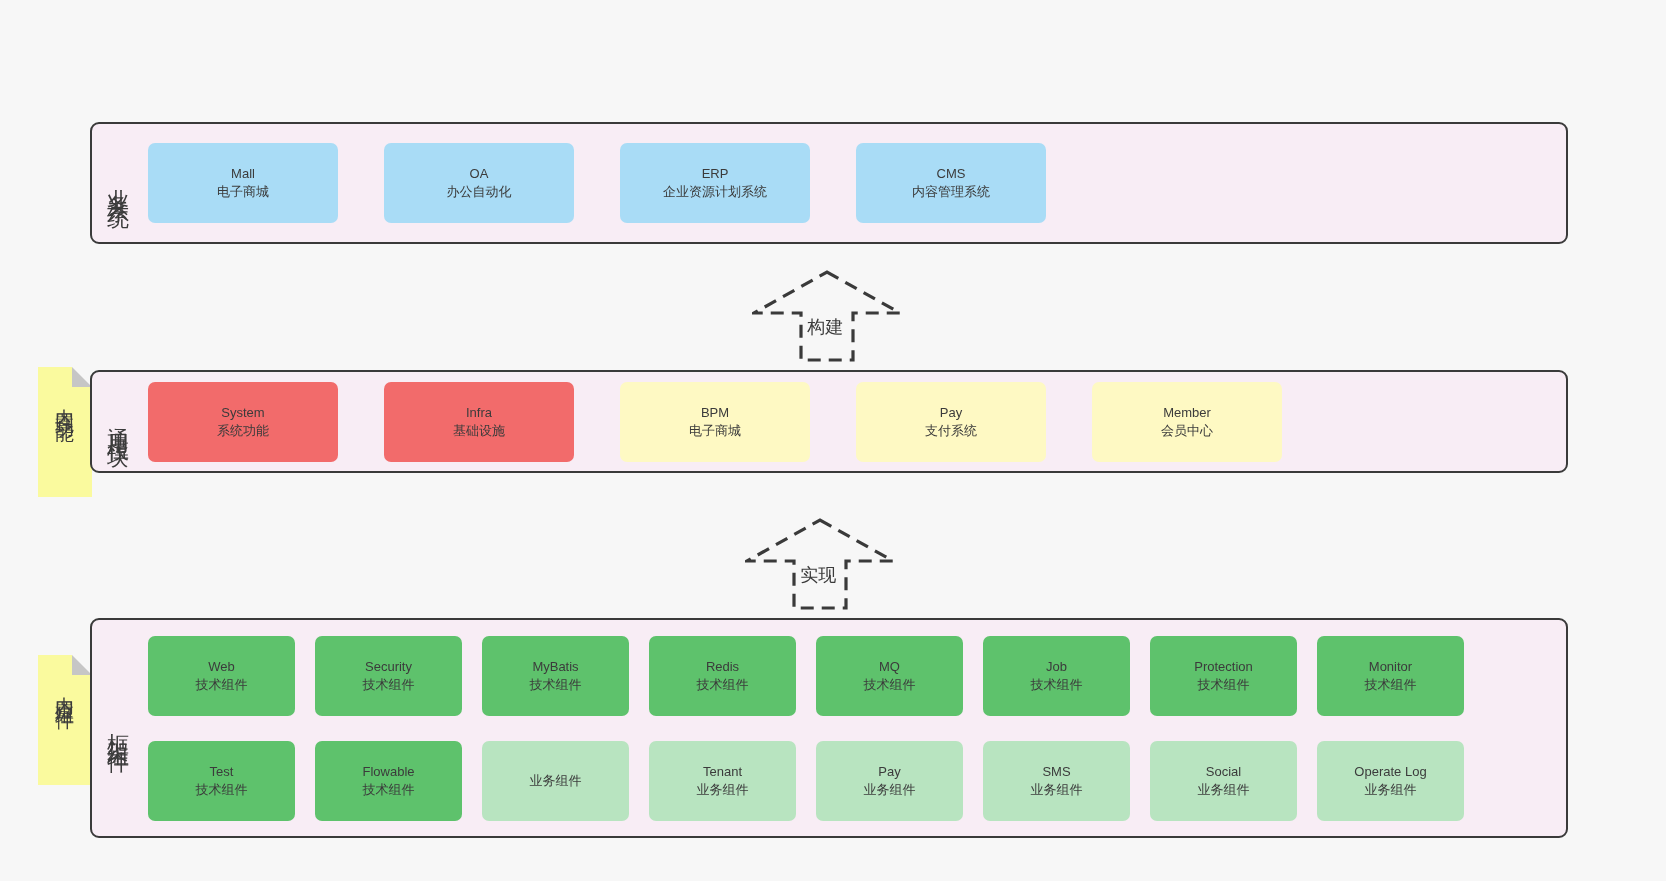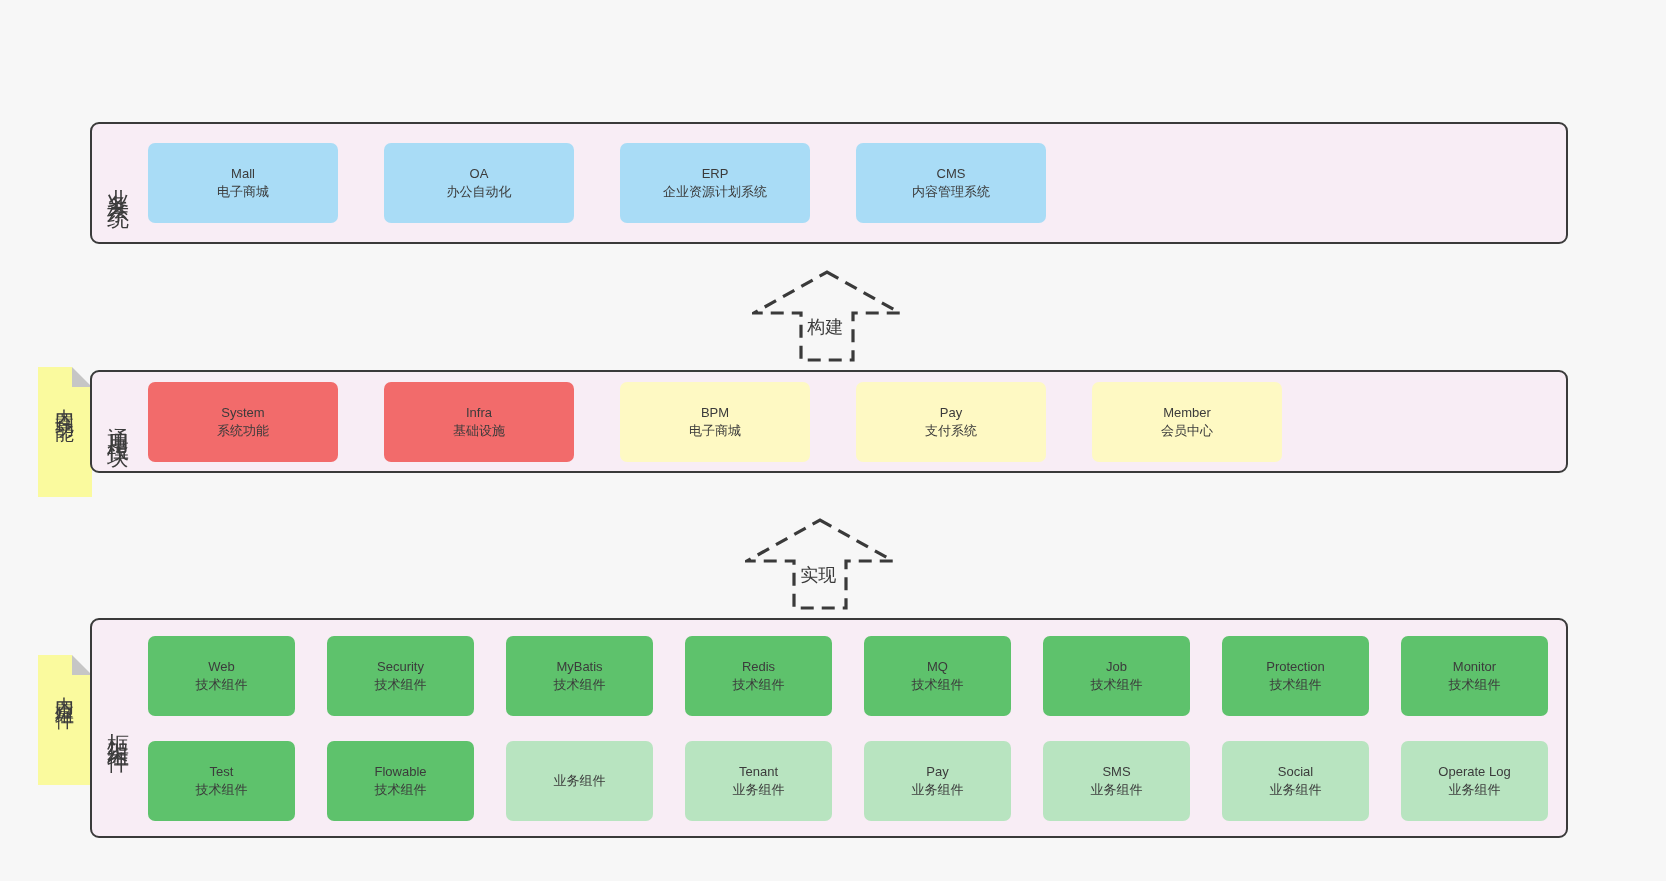--- a/index.html
+++ b/index.html
@@ -17,21 +17,21 @@
   .band-business{top:122px;height:122px}
   .band-modules{top:370px;height:103px}
   .band-components{top:618px;height:220px}
   .band-label{
     writing-mode:vertical-rl;text-orientation:upright;
     font-size:22px;letter-spacing:6px;line-height:1;
     margin:0 19px 0 15px;white-space:nowrap;color:#3b3b3b;
   }
   
   .boxes{display:flex;gap:46px}
-  .boxes.sm{gap:32px}
+  .boxes.sm{gap:20px}
   .rows{display:flex;flex-direction:column;gap:25px}
   .box{
     display:flex;flex-direction:column;justify-content:center;align-items:center;
     text-align:center;border-radius:7px;font-size:13px;line-height:1.38;
     padding:0 10px;box-sizing:border-box;
   }
   .box.lg{width:190px;height:80px}
   .box.sm{width:147px;height:80px}
   .blue{background:#a9dcf6}
   .red{background:#f26b6b}

